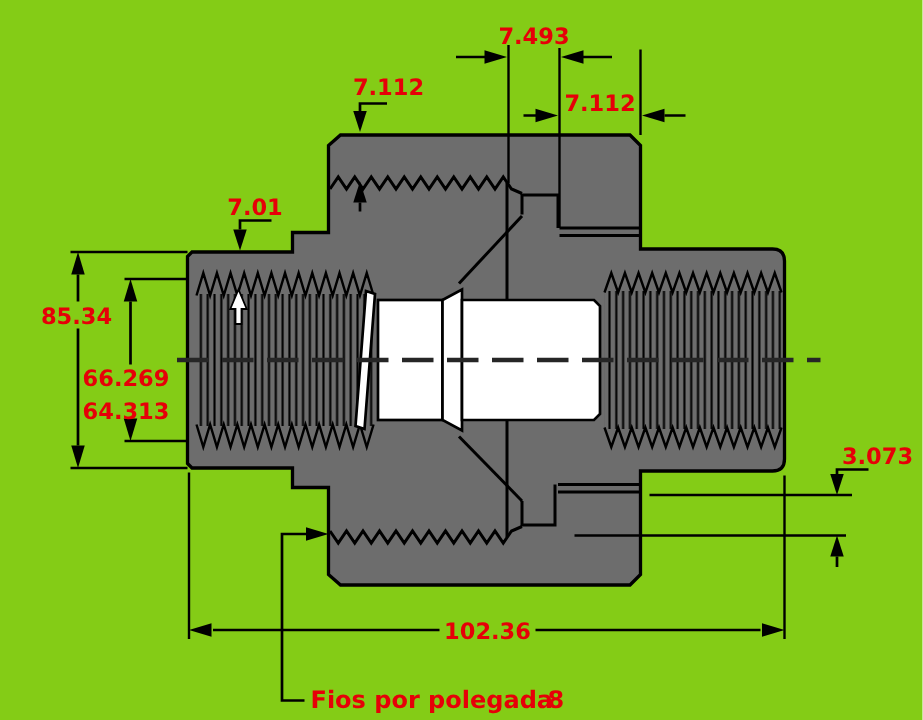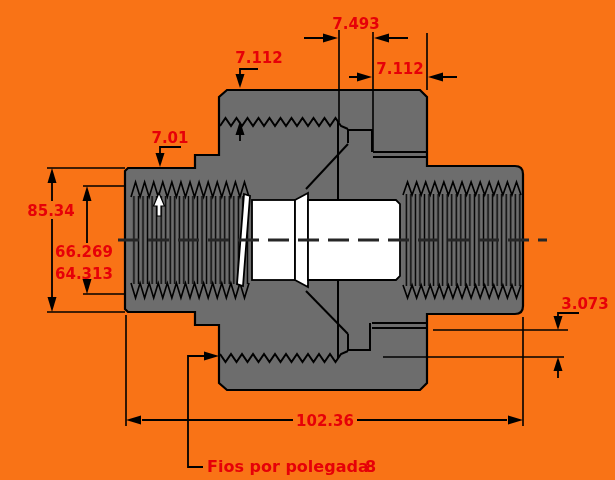--- a/index.html
+++ b/index.html
@@ -1,16 +1,16 @@
 <!DOCTYPE html>
 <html><head>
 <meta charset="utf-8">
 <style>
   html,body{margin:0;padding:0;background:#ffffff;}
-  .canvas{position:relative;width:615px;height:480px;background:#f97316;overflow:hidden;
+  .canvas{position:relative;width:615px;height:480px;background:#84cc16;overflow:hidden;
           font-family:"DejaVu Sans","Liberation Sans",sans-serif;}
   svg{display:block;}
   .sil{fill:#6d6d6d;stroke:#000000;stroke-width:2.2;stroke-linejoin:miter;}
   .iline{fill:none;stroke:#000000;stroke-width:2;}
   .crest{fill:none;stroke:#000000;stroke-width:1.6;}
   .cut{fill:#ffffff;stroke:#000000;stroke-width:1.8;}
   .ext{fill:none;stroke:#000000;stroke-width:1.6;}
   .dshaft{fill:none;stroke:#000000;stroke-width:1.8;}
   .ahead{fill:#000000;stroke:none;}
   .warrow{fill:#ffffff;stroke:#000000;stroke-width:1.2;}

